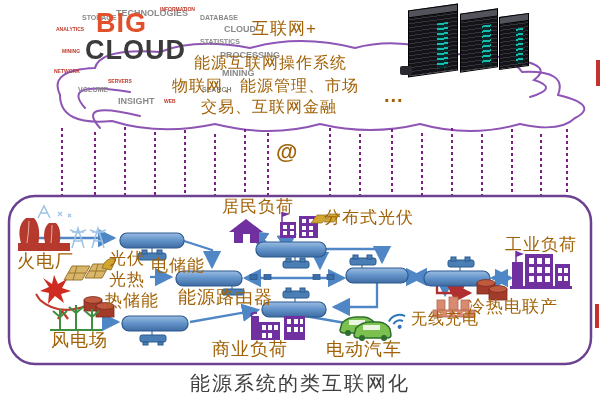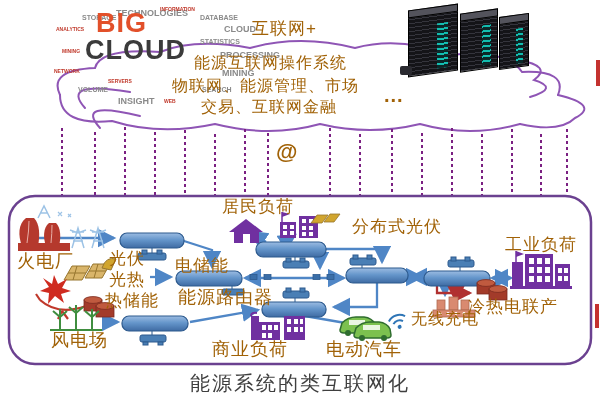--- a/index.html
+++ b/index.html
@@ -325,24 +325,24 @@
 <div class="redtick" style="left:595px;top:304px;height:24px;"></div>
 
 <div class="lbl" style="left:252px;top:20px;font-size:17px;">互联网+</div>
 <div class="lbl cloudtxt" style="left:194px;top:54px;">能源互联网操作系统</div>
 <div class="lbl cloudtxt" style="left:201px;top:98px;">交易、互联网金融</div>
 <div class="lbl cloudtxt" style="left:172px;top:77px;">物联网、能源管理、市场</div>
 <div class="lbl" style="left:384px;top:84px;font-size:20px;font-weight:bold;">...</div>
 <div class="lbl" style="left:276px;top:140px;font-size:22px;font-weight:bold;">@</div>
 
 <div class="lbl" style="left:222px;top:198px;font-size:17px;">居民负荷</div>
-<div class="lbl" style="left:352px;top:209px;font-size:17px;margin-top:9px;">分布式光伏</div>
+<div class="lbl" style="left:324px;top:209px;font-size:17px;">分布式光伏</div>
 <div class="lbl" style="left:505px;top:236px;font-size:17px;">工业负荷</div>
 <div class="lbl" style="left:17px;top:252px;font-size:18px;">火电厂</div>
-<div class="lbl" style="left:151px;top:257px;font-size:17px;margin-left:24px;">电储能</div>
+<div class="lbl" style="left:151px;top:257px;font-size:17px;">电储能</div>
 <div class="lbl" style="left:109px;top:250px;font-size:17px;">光伏</div>
 <div class="lbl" style="left:109px;top:271px;font-size:17px;">光热</div>
 <div class="lbl" style="left:105px;top:292px;font-size:17px;">热储能</div>
 <div class="lbl" style="left:158px;top:288px;font-size:18px;margin-left:20px;">能源路由器</div>
 <div class="lbl" style="left:51px;top:331px;font-size:18px;">风电场</div>
 <div class="lbl" style="left:212px;top:340px;font-size:18px;">商业负荷</div>
 <div class="lbl" style="left:326px;top:340px;font-size:18px;">电动汽车</div>
 <div class="lbl" style="left:411px;top:310px;font-size:16px;">无线充电</div>
 <div class="lbl" style="left:468px;top:298px;font-size:17px;">冷热电联产</div>
 

